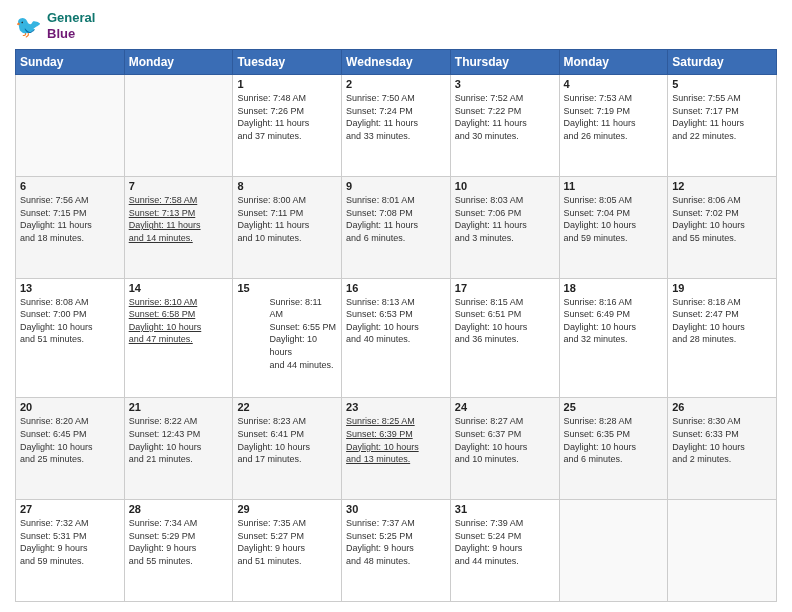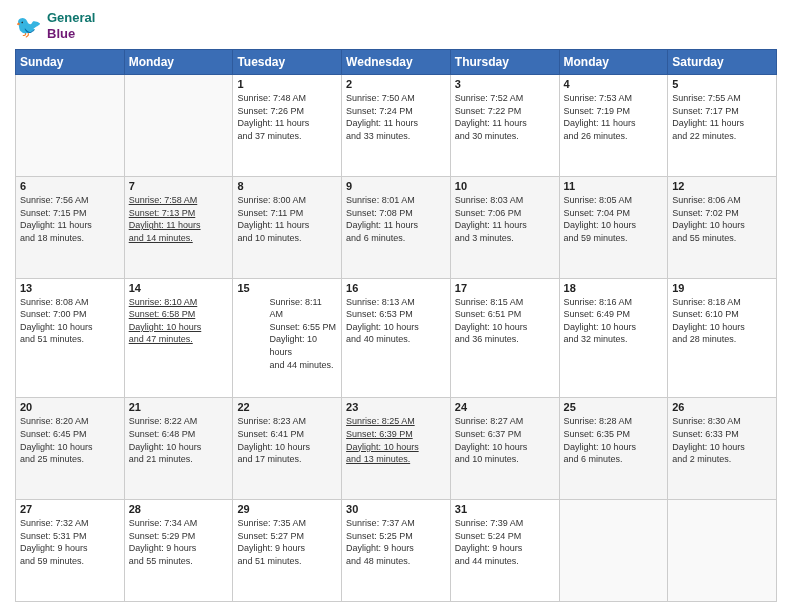--- a/index.html
+++ b/index.html
@@ -263,37 +263,37 @@
           <td>
             <span class="day-num">18</span>
             <div class="cell-text" style="white-space: pre-line;">Sunrise: 8:16 AM
 Sunset: 6:49 PM
 Daylight: 10 hours
 and 32 minutes.</div>
           </td>
           <td>
             <span class="day-num">19</span>
             <div class="cell-text" style="white-space: pre-line;">Sunrise: 8:18 AM
-Sunset: 6:10 PM
+Sunset: 2:47 PM
 Daylight: 10 hours
 and 28 minutes.</div>
           </td>
         </tr>
         <tr>
           <td>
             <span class="day-num">20</span>
             <div class="cell-text" style="white-space: pre-line;">Sunrise: 8:20 AM
 Sunset: 6:45 PM
 Daylight: 10 hours
 and 25 minutes.</div>
           </td>
           <td>
             <span class="day-num">21</span>
             <div class="cell-text" style="white-space: pre-line;">Sunrise: 8:22 AM
-Sunset: 6:48 PM
+Sunset: 12:43 PM
 Daylight: 10 hours
 and 21 minutes.</div>
           </td>
           <td>
             <span class="day-num">22</span>
             <div class="cell-text" style="white-space: pre-line;">Sunrise: 8:23 AM
 Sunset: 6:41 PM
 Daylight: 10 hours
 and 17 minutes.</div>
           </td>

